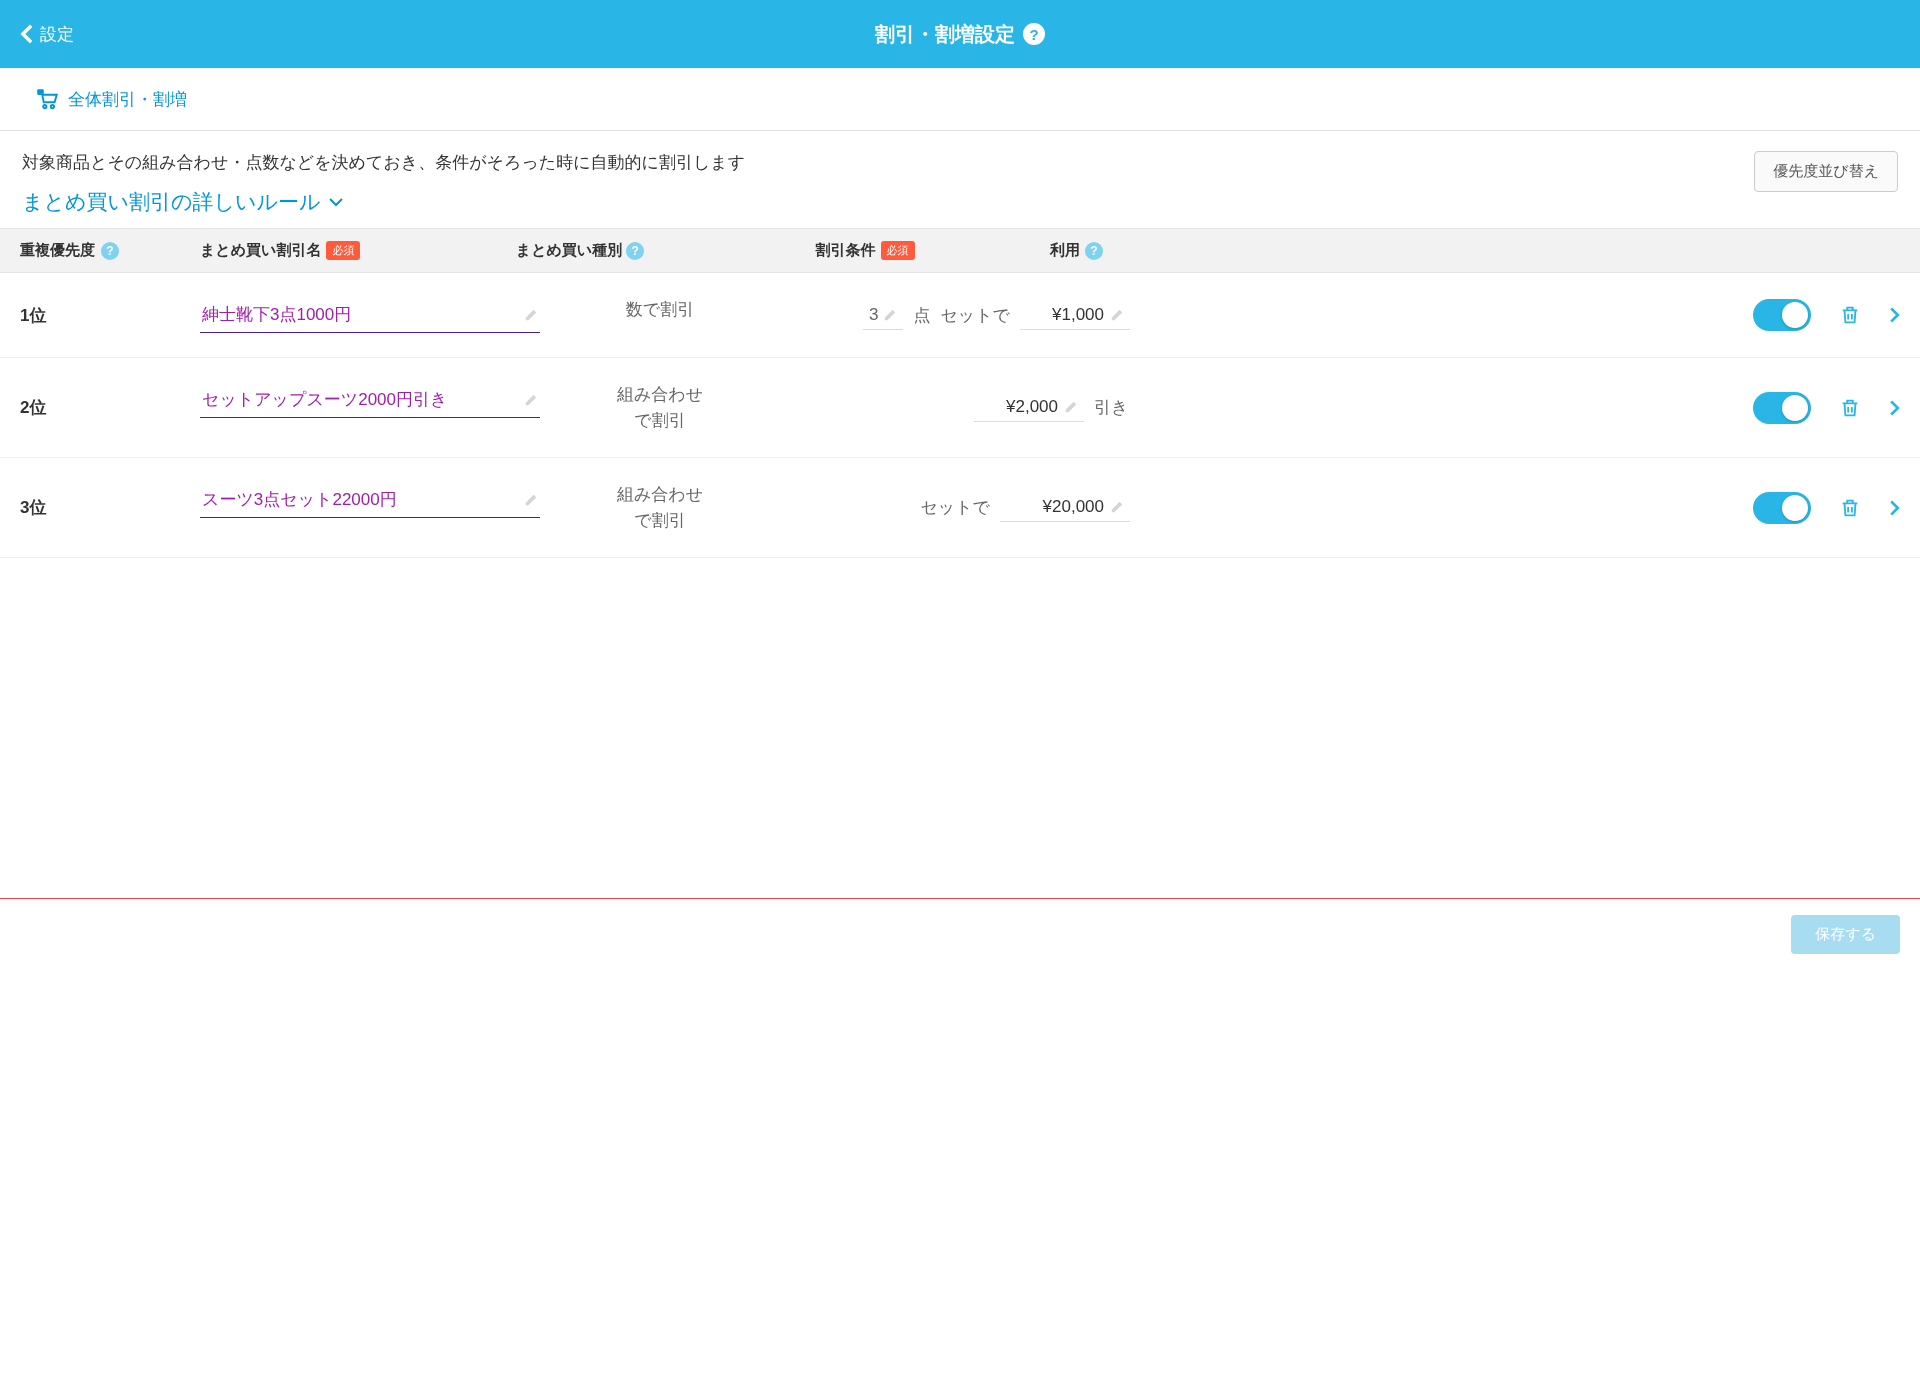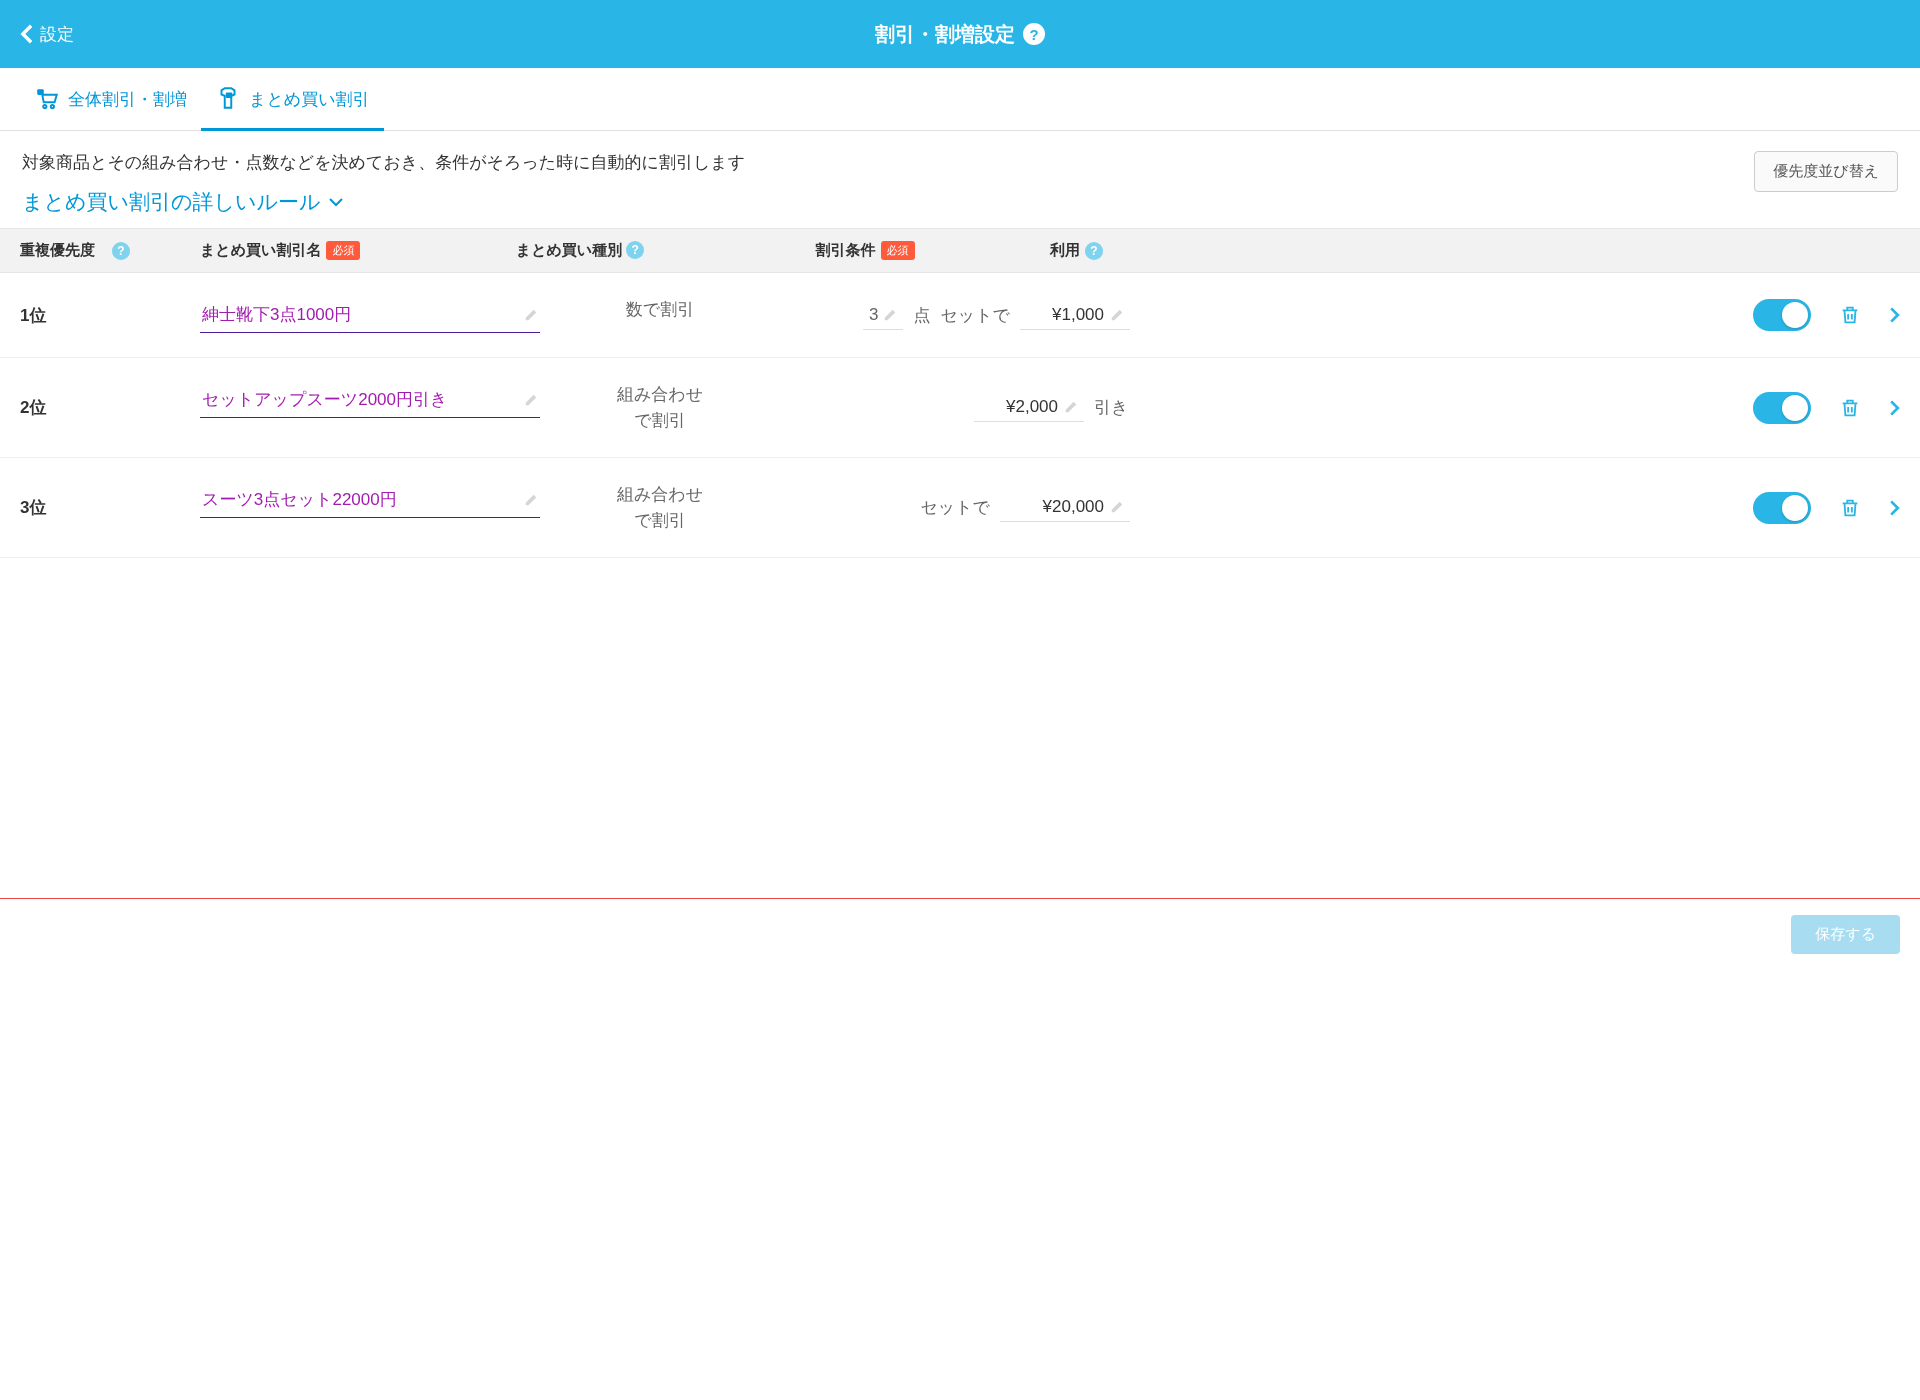--- a/index.html
+++ b/index.html
@@ -18,23 +18,23 @@
     .tab-icon { width: 26px; height: 26px; }
     
     .intro { padding: 20px 22px 12px; display: flex; justify-content: space-between; align-items: flex-start; }
     .intro-left { flex: 1; }
     .intro-desc { font-size: 17px; color: #333; margin-bottom: 14px; }
     .intro-link { color: #0097d8; font-size: 21px; display: flex; align-items: center; gap: 8px; cursor: pointer; }
     .intro-link svg { width: 16px; height: 10px; }
     .sort-btn { border: 1px solid #ccc; background: #fafafa; color: #555; padding: 10px 18px; font-size: 15px; border-radius: 4px; cursor: pointer; }
     
     .table-header { background: #f2f2f2; display: flex; padding: 12px 20px; font-size: 15px; font-weight: 600; color: #333; border-top: 1px solid #e5e5e5; border-bottom: 1px solid #e5e5e5; }
-    .col-priority { width: 180px; display: flex; align-items: center; gap: 17px; }
+    .col-priority { width: 180px; display: flex; align-items: center; gap: 6px; }
     .col-name { width: 280px; display: flex; align-items: center; gap: 5px; }
-    .col-type { width: 200px; display: flex; align-items: flex-start; gap: 4px; justify-content: center; }
+    .col-type { width: 200px; display: flex; align-items: flex-end; gap: 4px; justify-content: center; }
     .col-condition { width: 370px; display: flex; align-items: center; gap: 5px; justify-content: center; }
     .col-usage { width: 120px; display: flex; align-items: center; gap: 5px; }
     
     .help-sm { width: 18px; height: 18px; background: #7fd3ef; color: #fff; border-radius: 50%; display: inline-flex; align-items: center; justify-content: center; font-size: 12px; font-weight: bold; }
     .req-badge { background: #ff5a3c; color: #fff; font-size: 11px; padding: 2px 6px; border-radius: 3px; font-weight: 500; }
     
     .row { display: flex; padding: 24px 20px; border-bottom: 1px solid #eee; font-size: 17px; }
     .row .col-priority { font-weight: 600; }
     .name-input { display: flex; align-items: center; border-bottom: 1px solid #4c1d95; padding: 6px 2px; gap: 8px; width: 340px; color: #a21caf; }
     .pencil { width: 14px; height: 14px; opacity: 0.4; }
@@ -82,28 +82,20 @@
   <div class="tab">
     <svg class="tab-icon" viewBox="0 0 24 24" fill="none" stroke="#0097d8" stroke-width="1.8">
           <path d="M4 5h3l2 10h10l2-7H8"></path>
           <circle cx="10" cy="19" r="1.5"></circle>
           <circle cx="17" cy="19" r="1.5"></circle>
           <rect x="3" y="3" width="6" height="5" rx="1" fill="#0097d8" stroke="none"></rect>
           <text x="6" y="7" font-size="4" fill="white" text-anchor="middle">%</text>
         </svg>
     <span>全体割引・割増</span>
   </div>
-  <div class="tab active">
-    <svg class="tab-icon" viewBox="0 0 24 24" fill="none" stroke="#0097d8" stroke-width="1.8">
-          <path d="M6 4l3-2h6l3 2v4l-3 1v11H9V9L6 8V4z"></path>
-          <rect x="10" y="6" width="6" height="5" rx="1" fill="#0097d8" stroke="none"></rect>
-          <text x="13" y="10" font-size="4" fill="white" text-anchor="middle">%</text>
-        </svg>
-    <span>まとめ買い割引</span>
-  </div>
 </div>
 
 <div class="intro">
   <div class="intro-left">
     <div class="intro-desc">対象商品とその組み合わせ・点数などを決めておき、条件がそろった時に自動的に割引します</div>
     <div class="intro-link">
       <span>まとめ買い割引の詳しいルール</span>
       <svg viewBox="0 0 16 10" fill="none" stroke="#0097d8" stroke-width="2">
             <path d="M2 2l6 6 6-6"></path>
           </svg>

